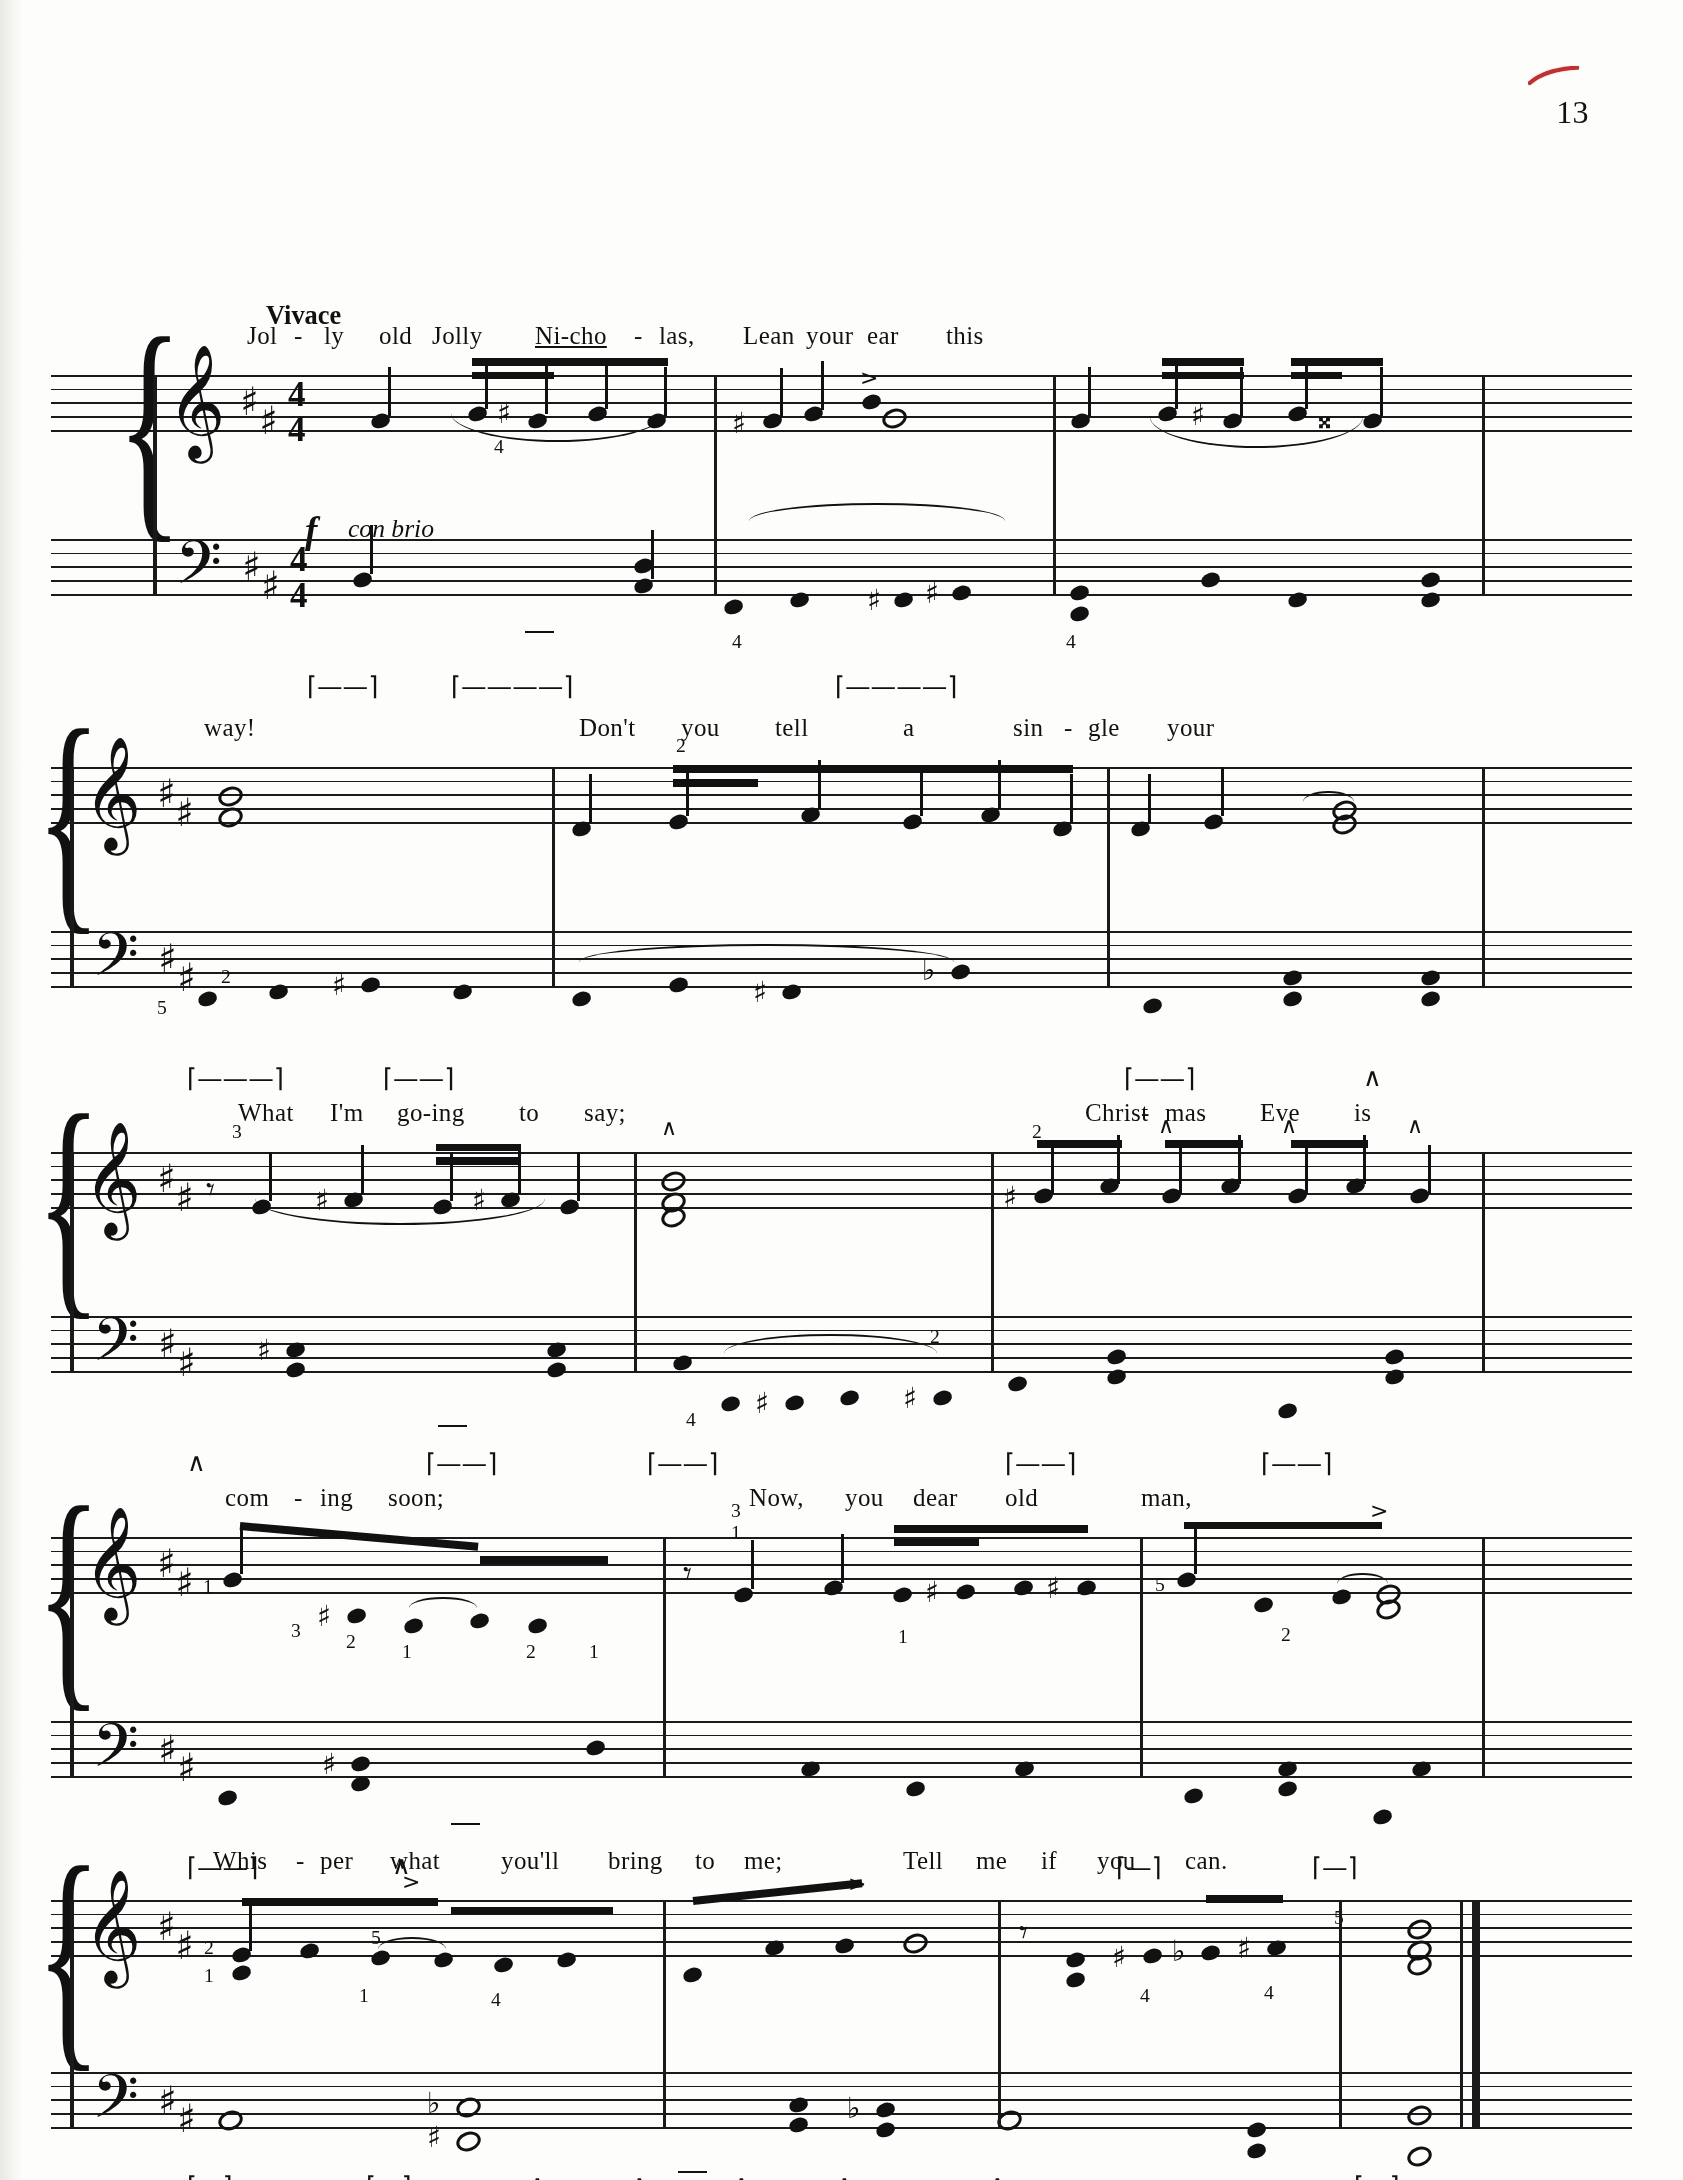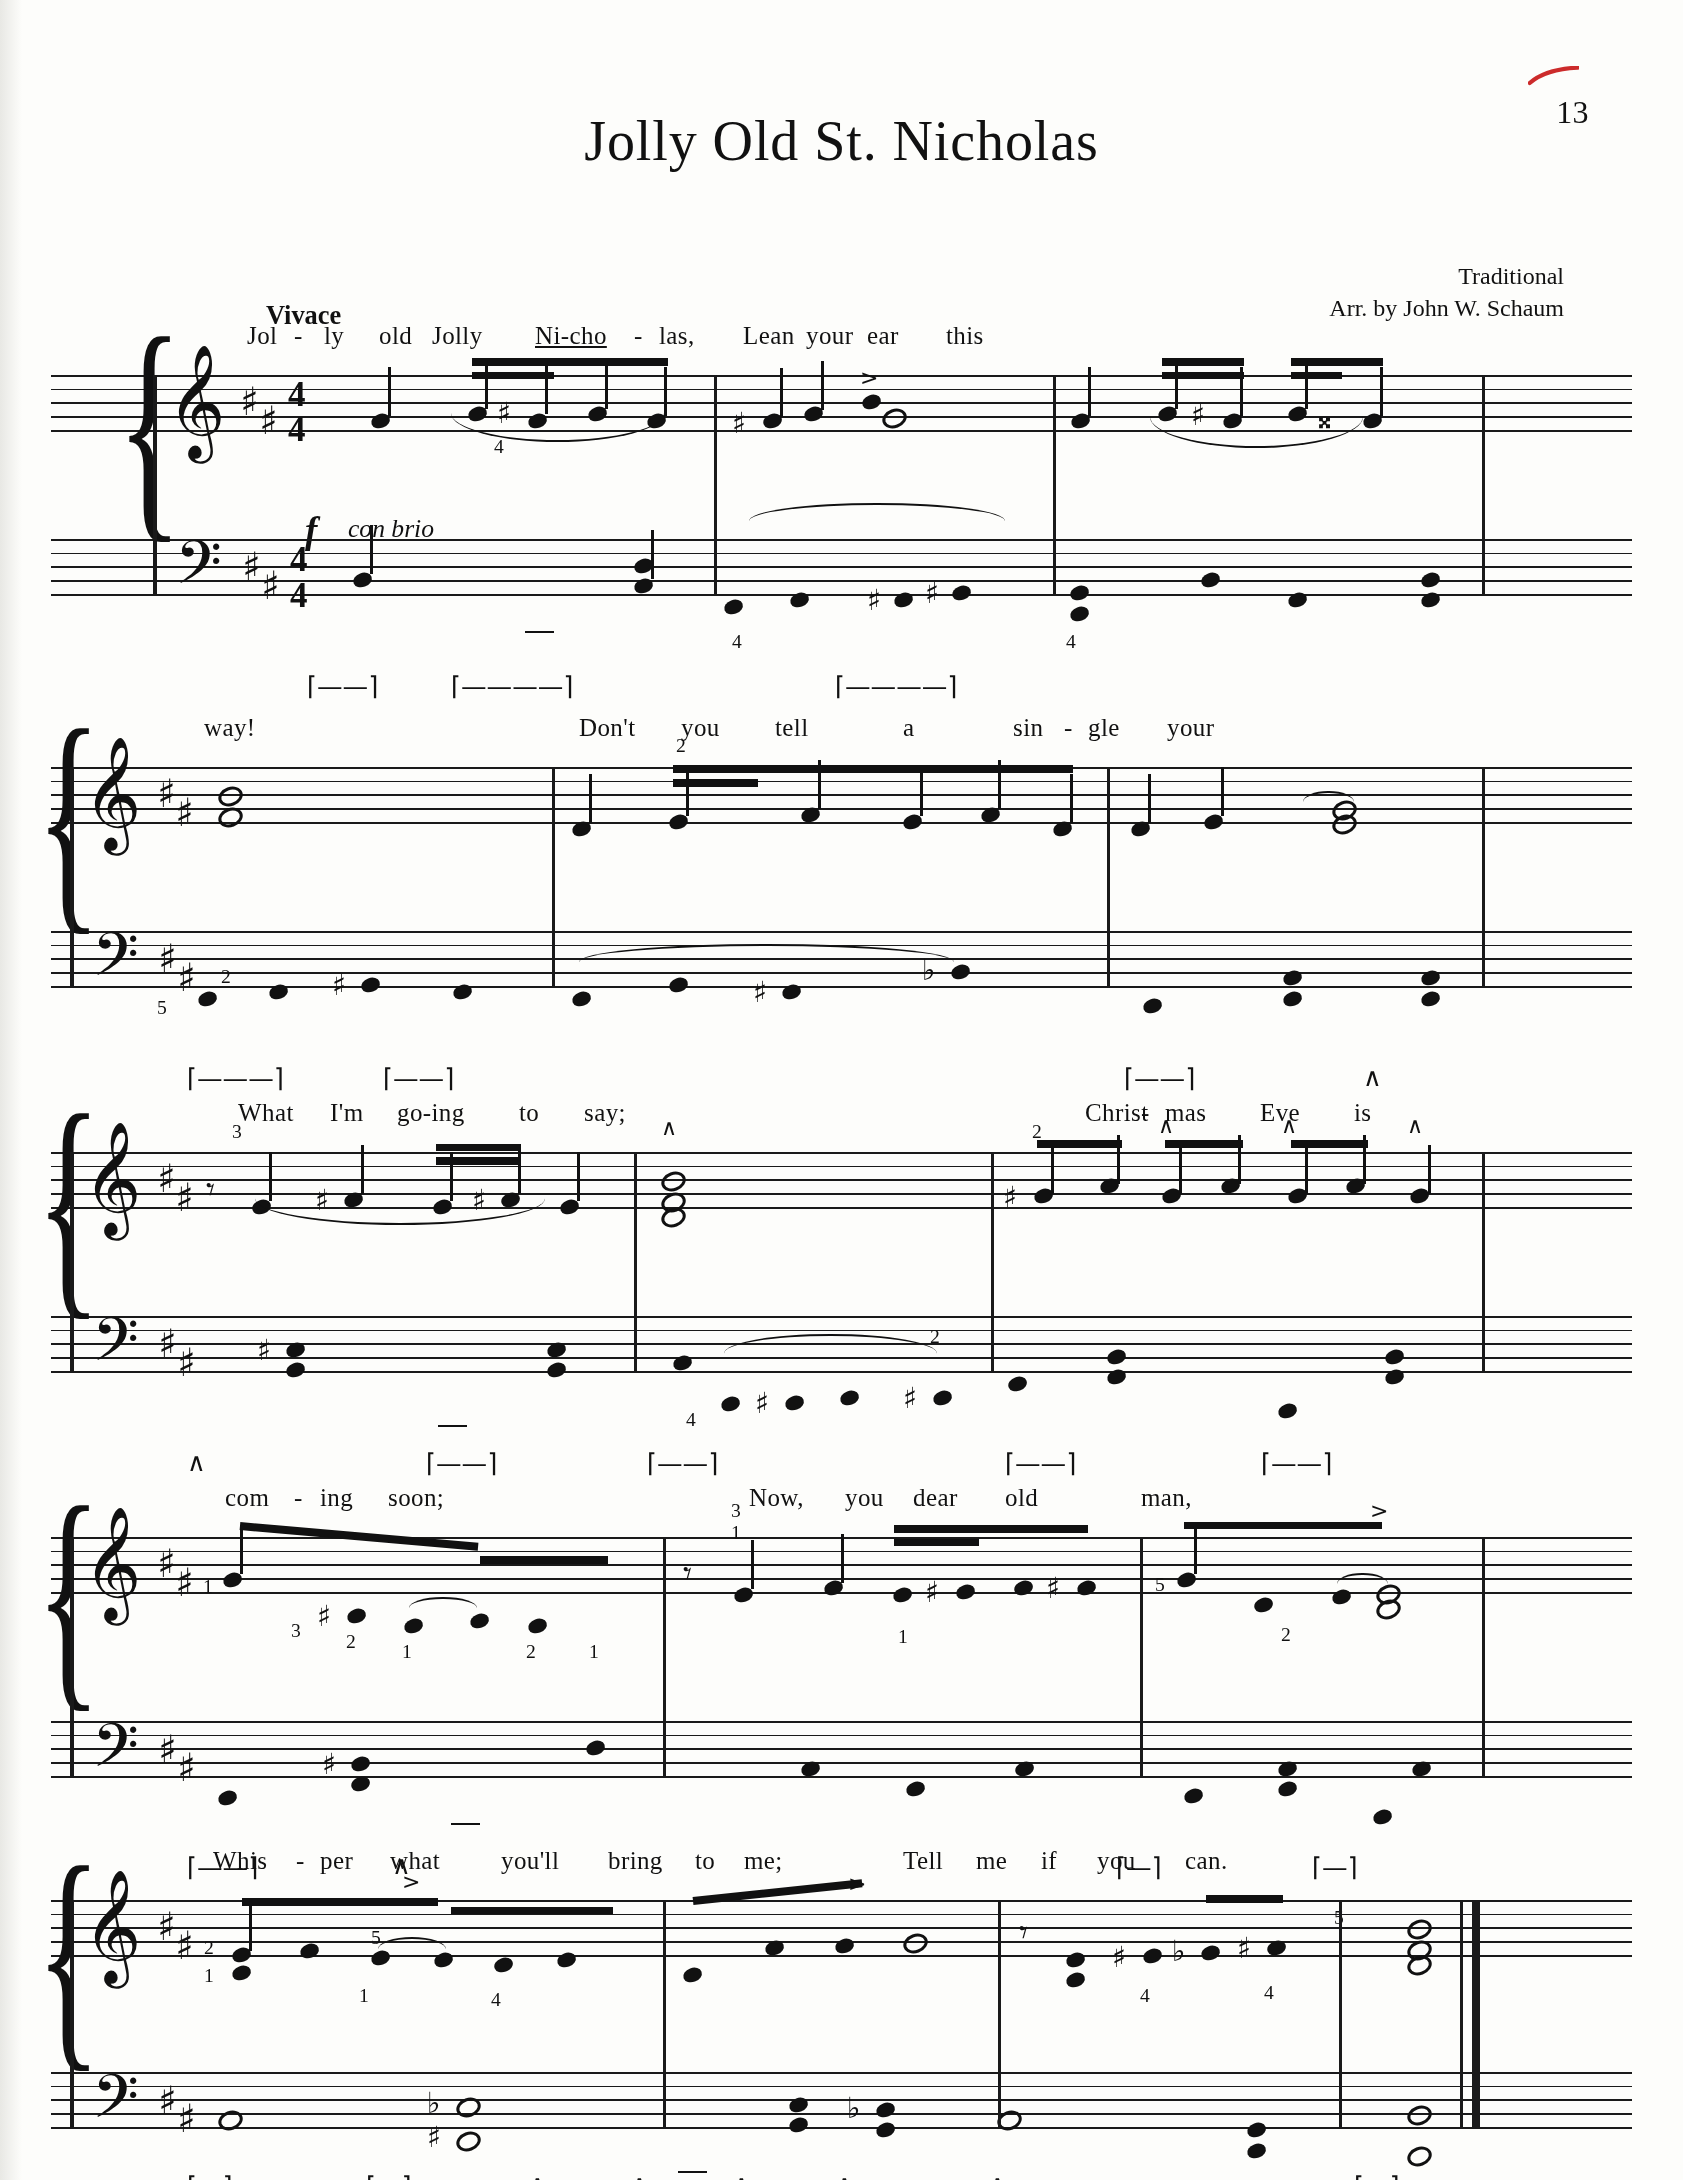--- a/index.html
+++ b/index.html
@@ -251,26 +251,21 @@
 <body>
 
 <div class="page">
 
   <svg class="red-mark" viewBox="0 0 60 24">
     <path d="M2 20 C 16 8, 36 3, 58 2" stroke="#cc2b2b" stroke-width="5" fill="none" stroke-linecap="round"></path>
   </svg>
 
   <div class="page-number">13</div>
 
-  <div class="title">Jolly Old St. Nicholas</div>
-
-  <div class="credits">
-    <div>Traditional</div>
-    <div>Arr. by  John W. Schaum</div>
-  </div>
+
 
   <div class="tempo">Vivace</div>
   <div class="dynamic">f</div>
   <div class="conbrio">con brio</div>
 
   <div class="system" style="top:322px; height:366px;">
     <div class="lyric-line" style="top:0px; left:128px;">
       <span style="left:68px;">Jol</span>
         <span style="left:115px;">-</span>
         <span style="left:145px;">ly</span>

